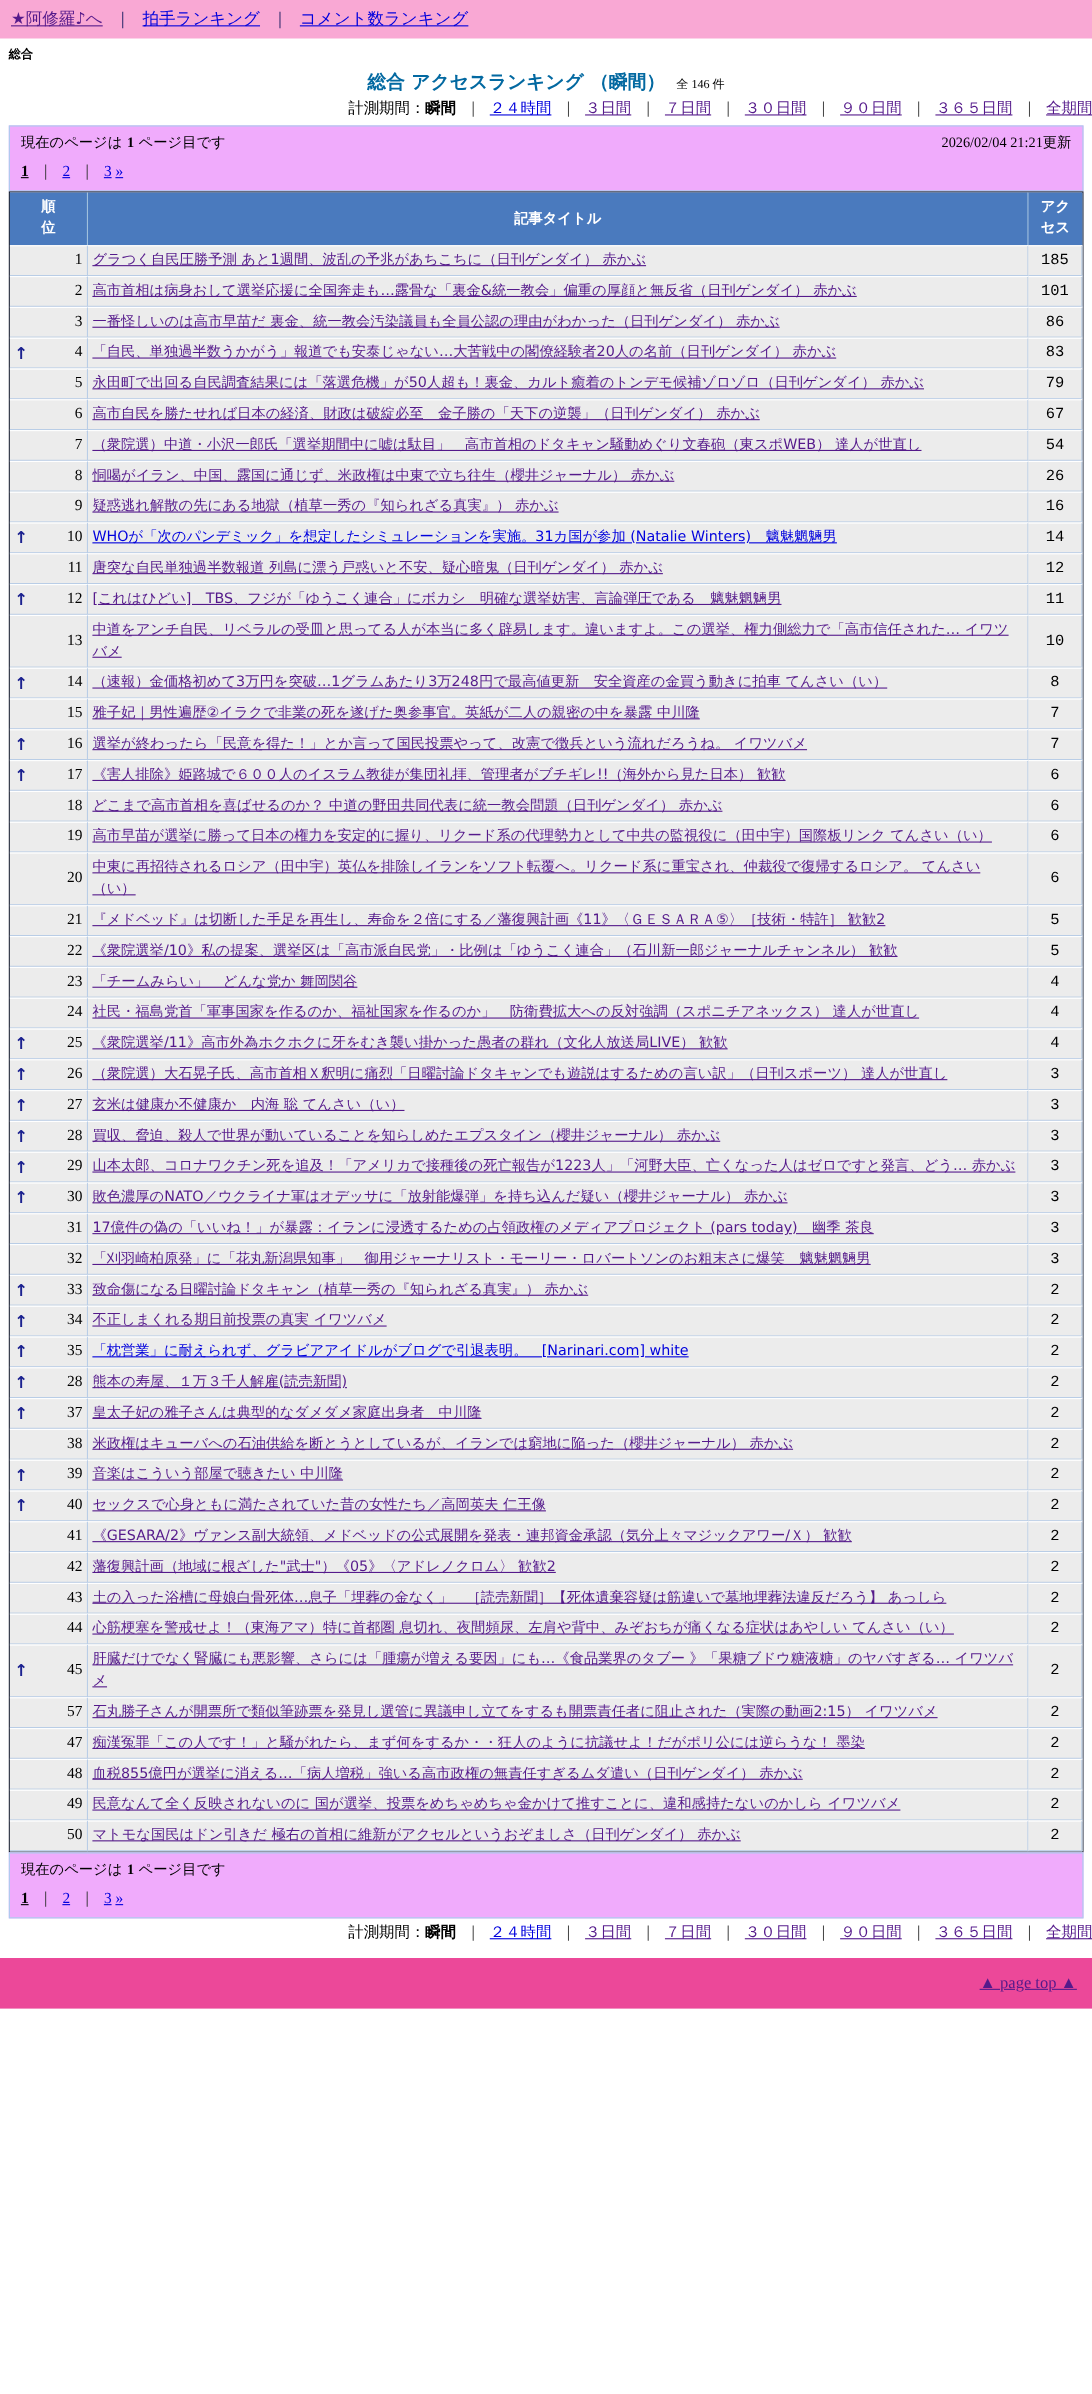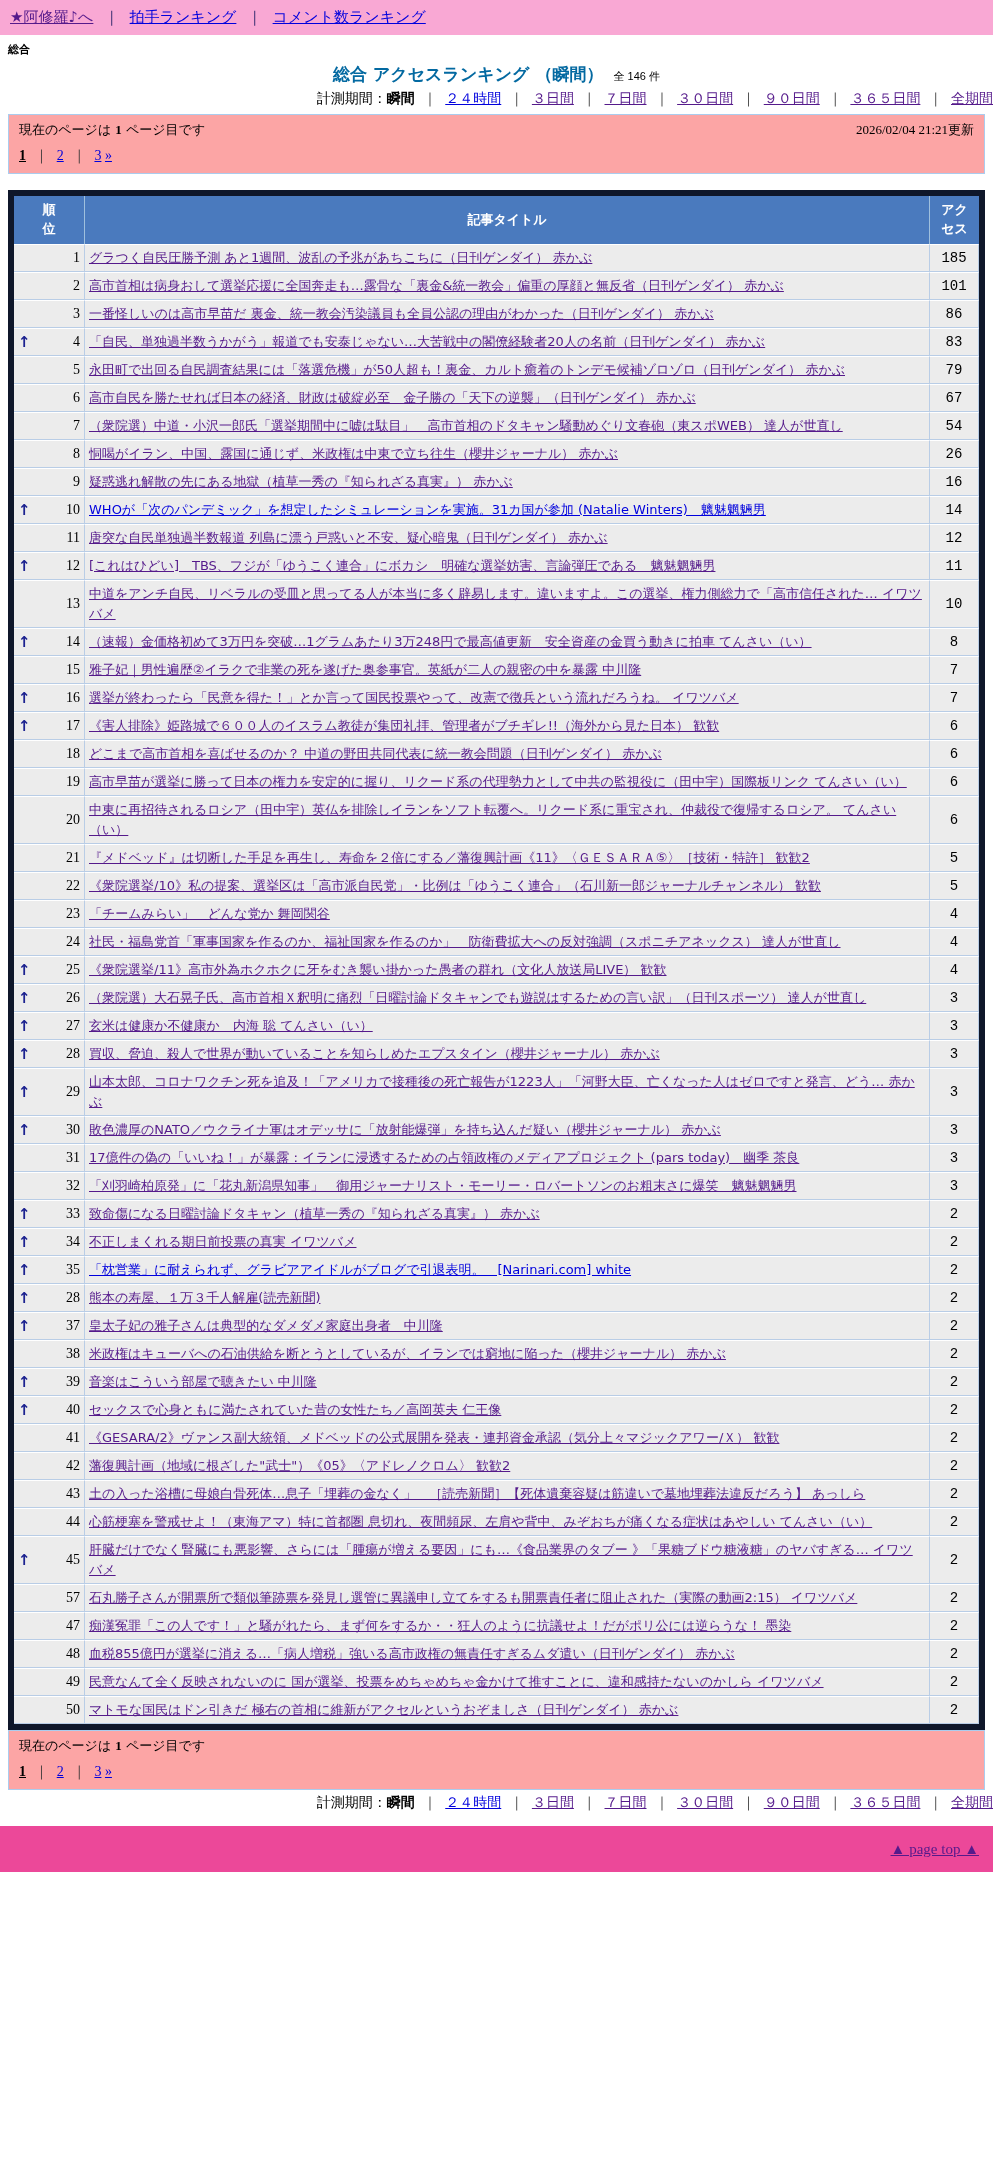--- a/index.html
+++ b/index.html
@@ -19,52 +19,51 @@
     font-size:15px;
   }
   .topbar .sep{color:#222266;margin:0 6px;}
 
   
   .category{margin:7px 8px 2px 8px;font-size:11px;font-weight:bold;}
 
   
   .title-line{text-align:center;margin:6px 0 4px 0;}
   .page-title{font-size:17px;font-weight:bold;color:#0369a1;}
-  .total-count{font-size:11px;color:#000;margin-left:6px;font-family:Liberation Sans, sans-serif;}
+  .total-count{font-size:11px;color:#000;margin-left:6px;font-family:Liberation Serif, serif;}
 
   
   .period-line{text-align:right;margin:4px 0 6px 0;font-size:14px;}
   .period-line .plabel{color:#000;}
   .period-line .pcurrent{font-weight:bold;color:#000;}
   .period-line .psep{color:#333;margin:0 4px;}
 
   
   .main{margin:0 8px;}
 
   
   .panel{
-    background:#fca5a5;
+    background:#f0abfc;
     border:1px solid #aaccee;
     padding:6px 10px 8px 10px;
   }
   .panel .row1{display:flex;justify-content:space-between;align-items:baseline;}
   .panel .pagenum{font-weight:bold;font-family:"Liberation Serif","DejaVu Serif",serif;}
   .panel .updated{font-family:"Liberation Serif","DejaVu Serif",serif;font-size:13px;}
   .pager{margin-top:8px;font-family:"Liberation Serif","DejaVu Serif",serif;font-size:14px;}
   .pager .cur{font-weight:bold;text-decoration:underline;color:#000;}
   .pager .psep{margin:0 5px;color:#333;}
 
   
   table.rank{
     width:100%;
     border-collapse:separate;
     border-spacing:0;
-    border:6px solid #0f172a;
+    border:1px solid #0f172a;
     background:#ffffff;
-    margin-top:16px;
   }
   table.rank th{
     background:#4a7abe;color:#ffffff;font-weight:bold;
     font-size:13px;padding:3px 2px;
     border-right:1px solid #9fc0de;
     height:42px;vertical-align:middle;text-align:center;
   }
   table.rank th:last-child{border-right:none;}
   .vwrap{display:inline-block;word-break:break-all;line-height:1.45;}
   .w1{width:1.2em;}

